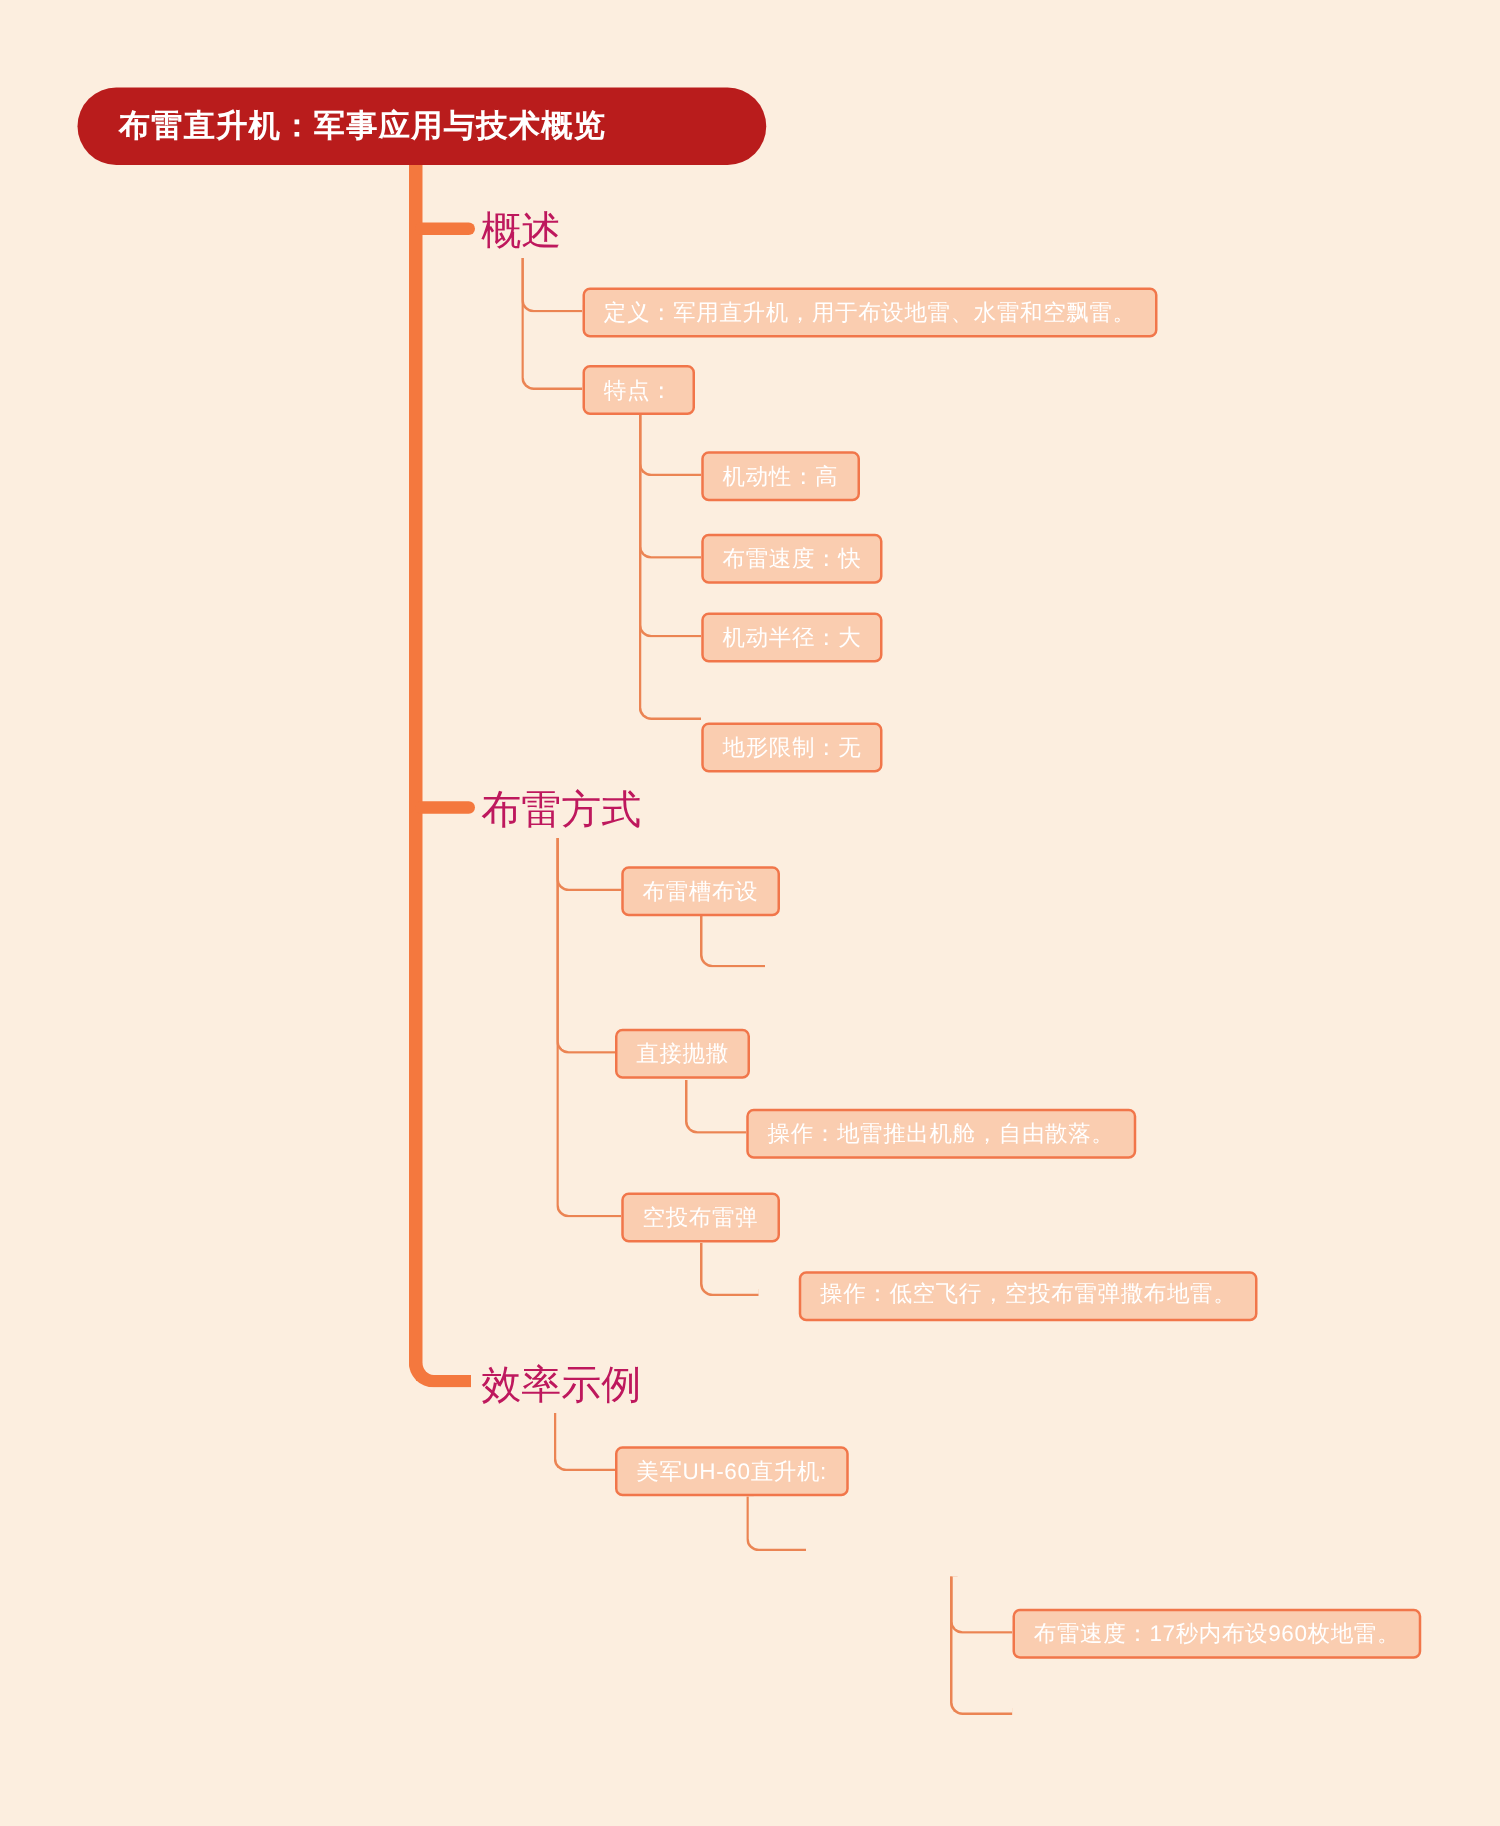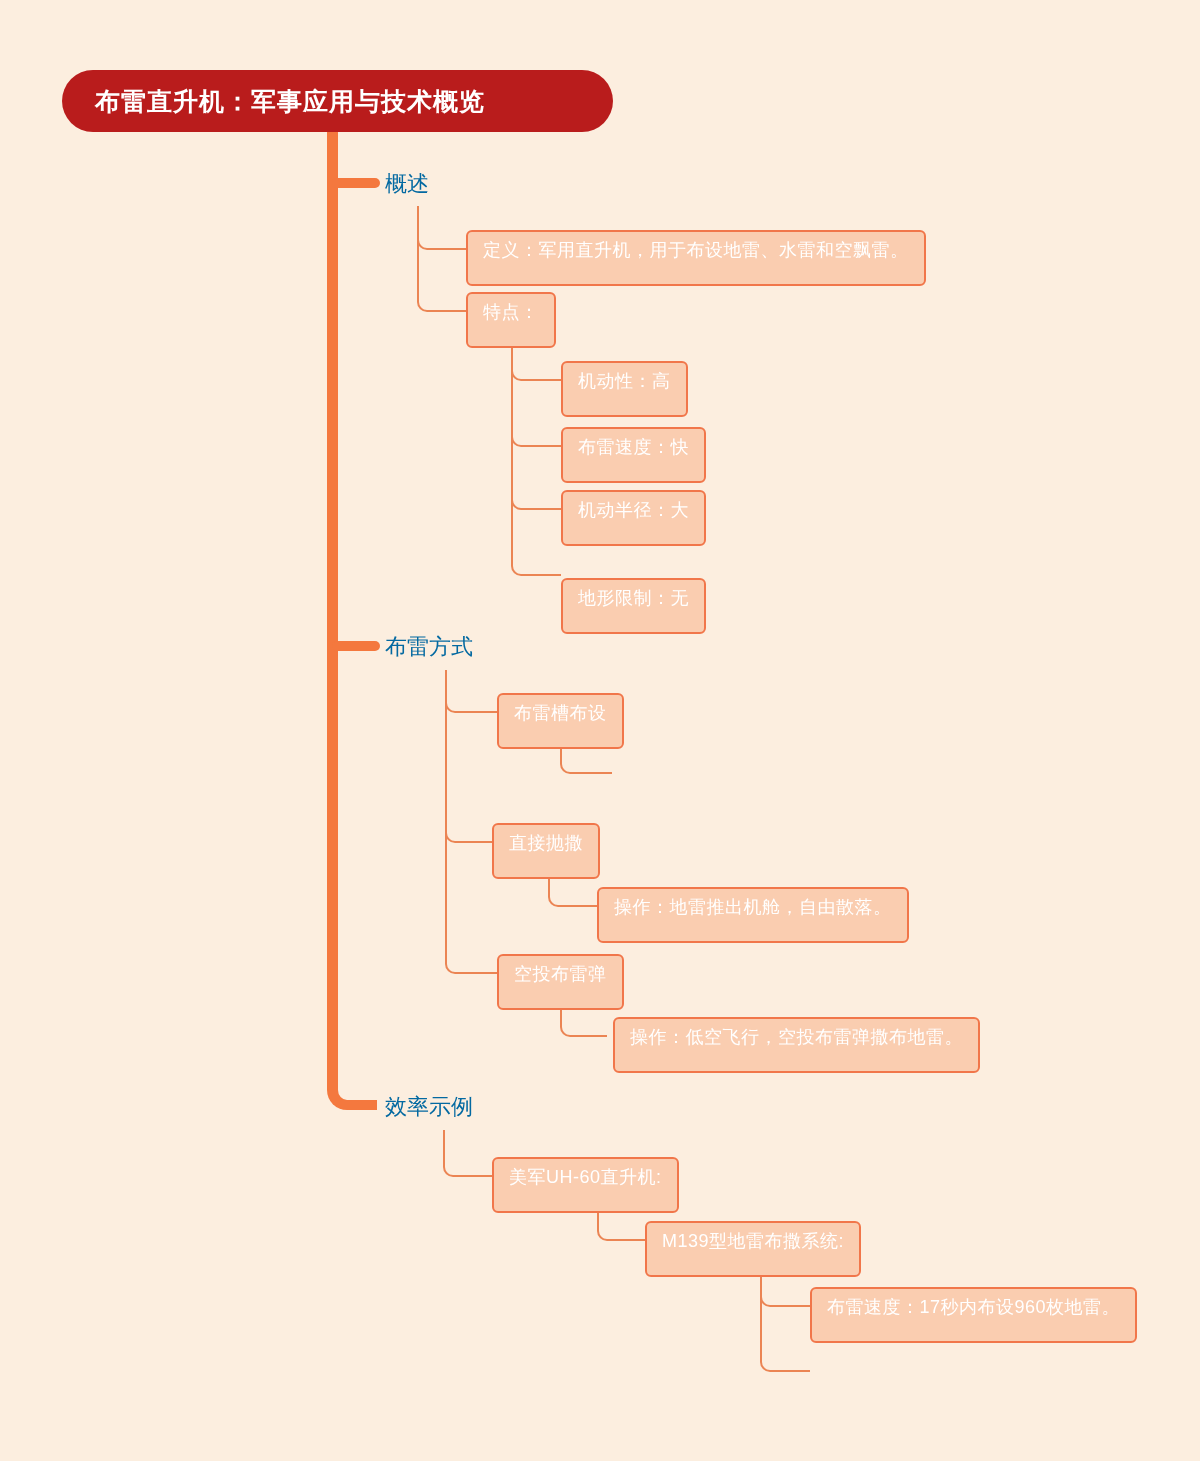--- a/index.html
+++ b/index.html
@@ -45,22 +45,22 @@
     position: absolute;
     height: 10px;
     background: #F4783E;
     border-radius: 5px;
   }
   .stub.s1 { left: 332px; top: 178px; width: 48px; }
   .stub.s2 { left: 332px; top: 641px; width: 48px; }
   
   .branch-label {
     position: absolute;
-    font-size: 22px;
-    color: #0369a1;
+    font-size: 32px;
+    color: #be185d;
     white-space: nowrap;
     line-height: 36px;
   }
   .bl1 { left: 385px; top: 166px; }
   .bl2 { left: 385px; top: 629px; }
   .bl3 { left: 385px; top: 1089px; }
   
   .conn {
     position: absolute;
     border-left: 2px solid #EB8453;
@@ -80,21 +80,21 @@
   .c10 { left: 560px; top: 732px;  width: 52px; height: 42px;  }
   .c11 { left: 548px; top: 864px;  width: 49px; height: 43px;  }
   .c12 { left: 560px; top: 994px;  width: 47px; height: 43px;  }
   .c13 { left: 443px; top: 1130px; width: 49px; height: 47px;  }
   .c14 { left: 597px; top: 1197px; width: 48px; height: 44px;  }
   .c15 { left: 760px; top: 1261px; width: 50px; height: 46px;  }
   .c16 { left: 760px; top: 1261px; width: 50px; height: 111px; }
   
   .node {
     position: absolute;
-    height: 56px;
+    height: 40px;
     background: #FACDB0;
     border: 2px solid #F1764A;
     border-radius: 6px;
     box-sizing: border-box;
     color: #FFFFFF;
     font-size: 18px;
     line-height: 36px;
     padding: 0 15px;
     white-space: nowrap;
     letter-spacing: 0.5px;
@@ -103,21 +103,21 @@
   .n2  { left: 466px; top: 292px;  }
   .n3  { left: 561px; top: 361px;  }
   .n4  { left: 561px; top: 427px;  }
   .n5  { left: 561px; top: 490px;  }
   .n6  { left: 561px; top: 556px; margin-top: 22px;  }
   .n7  { left: 497px; top: 693px;  }
   .n8  { left: 612px; top: 754px;  }
   .n9  { left: 492px; top: 823px; text-align: right;  }
   .n10 { left: 597px; top: 887px;  }
   .n11 { left: 497px; top: 954px;  }
-  .n12 { left: 613px; top: 1017px; }
+  .n12 { left: 639px; top: 1017px; font-family: Liberation Mono, monospace; }
   .n13 { left: 492px; top: 1157px; }
   .n14 { left: 645px; top: 1221px; }
   .n15 { left: 810px; top: 1287px; }
   .n16 { left: 810px; top: 1352px; }
 </style>
 </head>
 <body>
 
 <div class="canvas">
 
@@ -155,16 +155,15 @@
   <div class="node n5">机动半径：大</div>
   <div class="node n6">地形限制：无</div>
 
   <div class="node n7">布雷槽布设</div>
   <div class="node n9">直接抛撒</div>
   <div class="node n10">操作：地雷推出机舱，自由散落。</div>
   <div class="node n11">空投布雷弹</div>
   <div class="node n12">操作：低空飞行，空投布雷弹撒布地雷。</div>
 
   <div class="node n13">美军UH-60直升机:</div>
-  <div class="node n14">M139型地雷布撒系统:</div>
   <div class="node n15">布雷速度：17秒内布设960枚地雷。</div>
 
 </div>
 
 </body></html>

